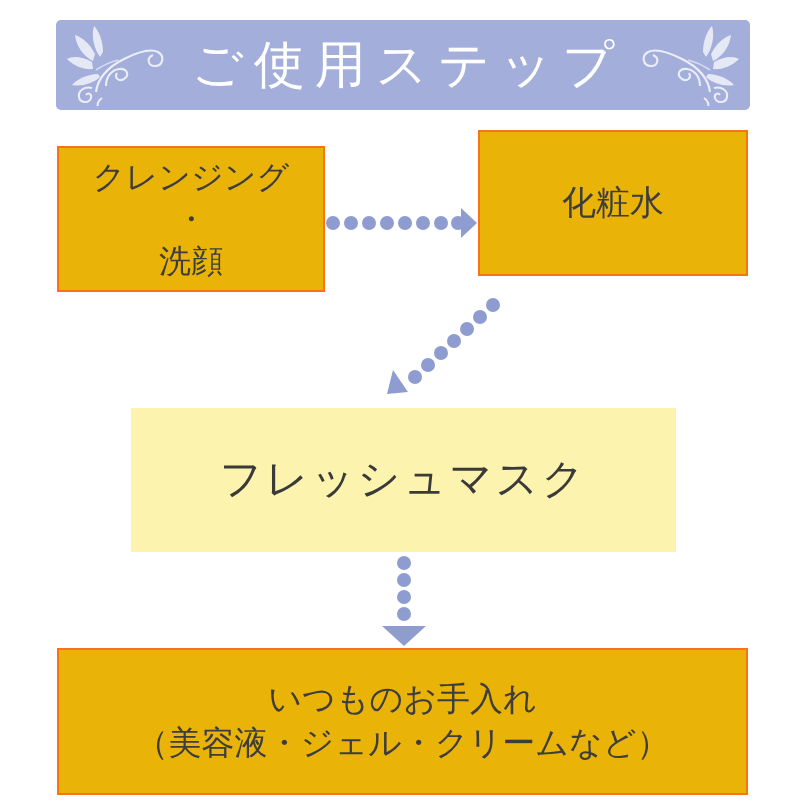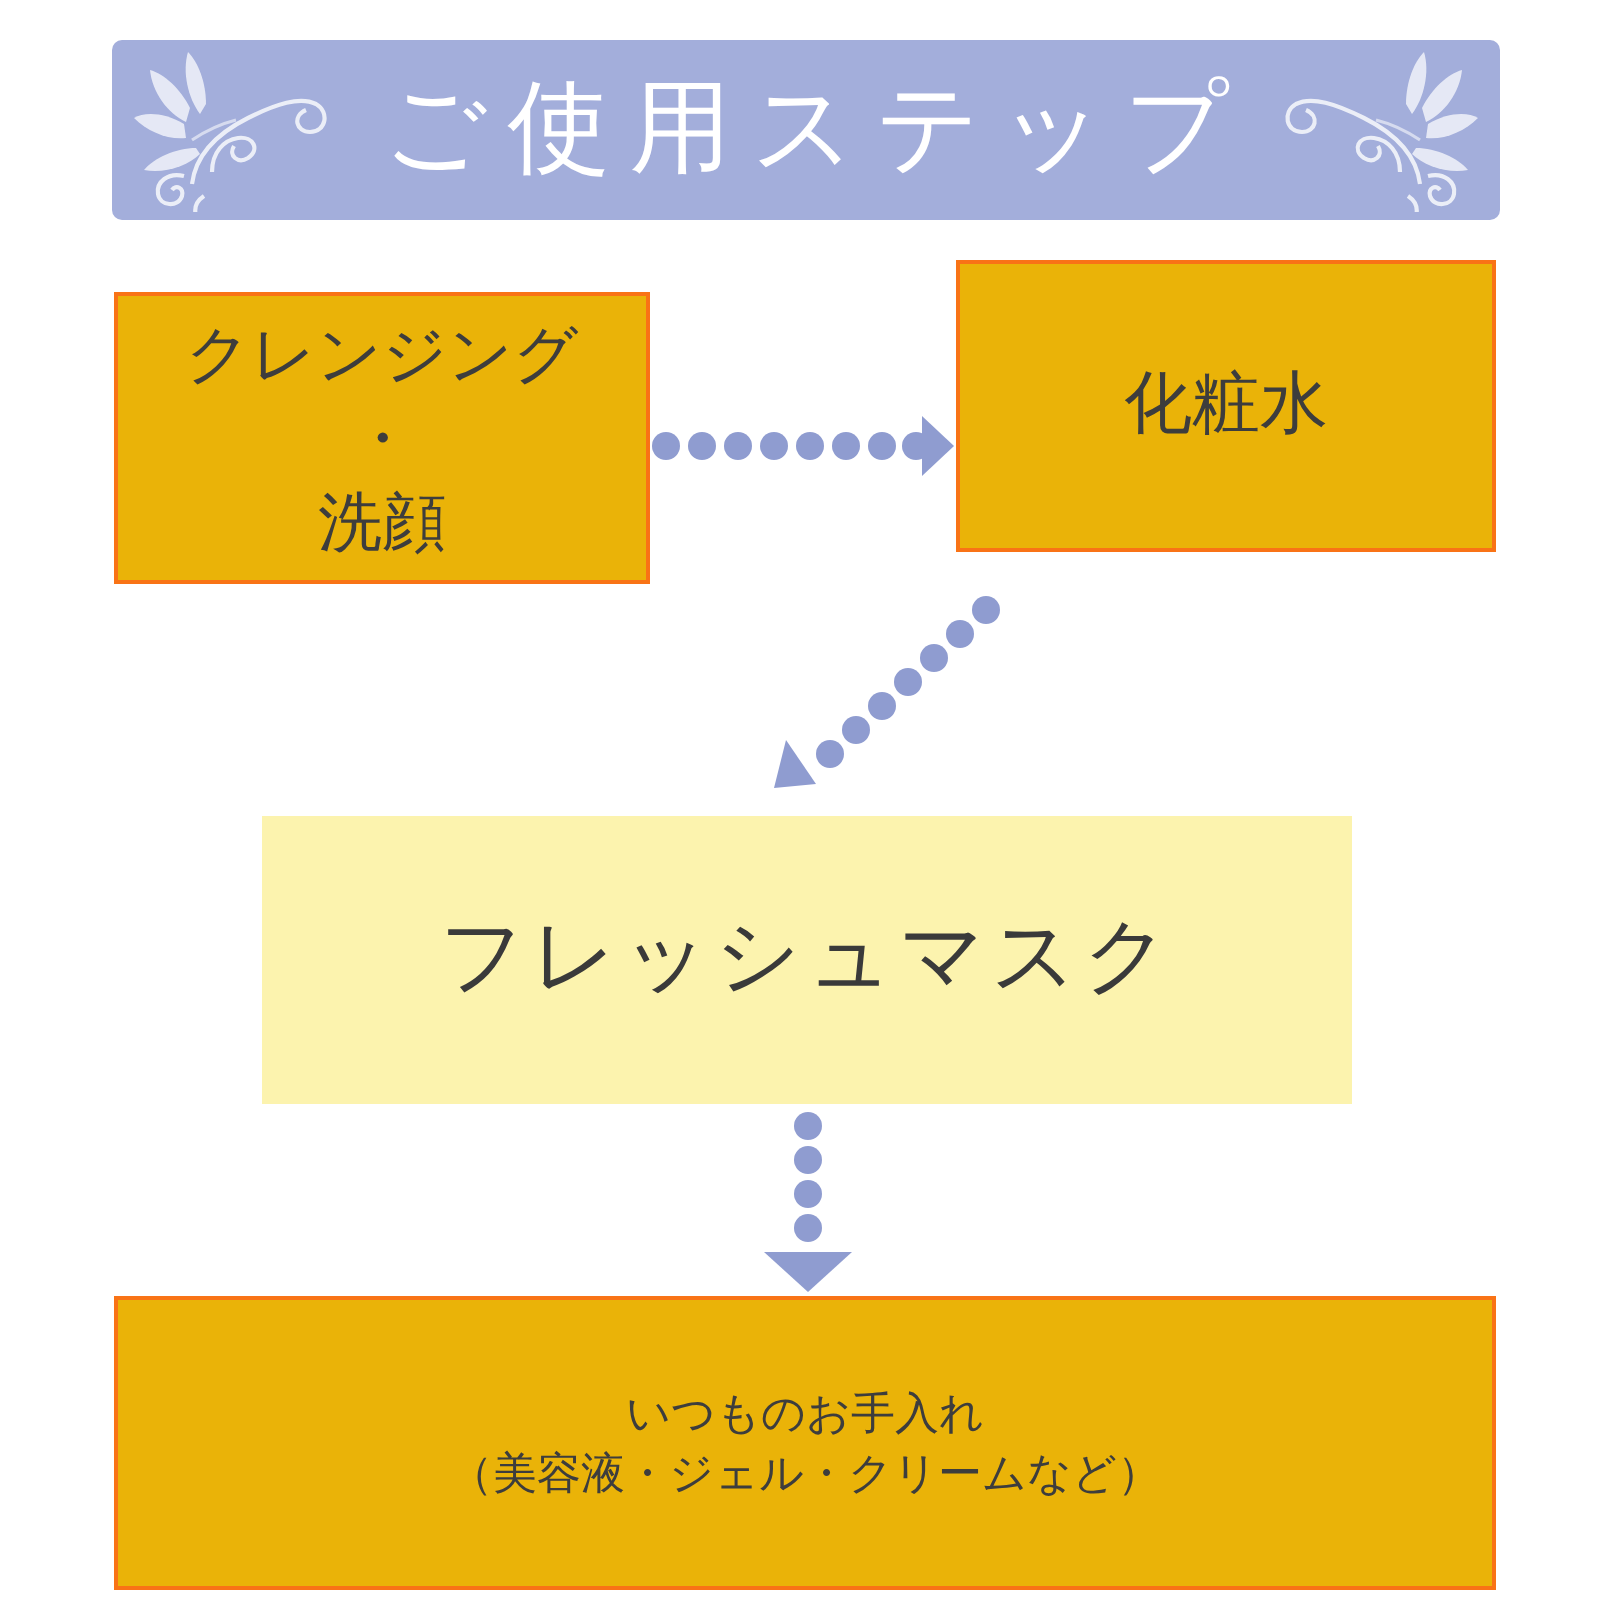--- a/index.html
+++ b/index.html
@@ -100,21 +100,21 @@
   #box-mask .box-text {
     font-size: 42px;
     letter-spacing: 3px;
     color: #3a3a3a;
   }
 
   #box-routine {
     left: 57px;  top: 648px;
     width: 691px; height: 147px;
   }
-  #box-routine .box-text { font-size: 22px; font-family: Liberation Serif, serif; }
+  #box-routine .box-text { font-size: 33px; font-family: Liberation Serif, serif; }
 
   
   .arrow { position: absolute; }
   .arrow svg { display: block; overflow: visible; }
 
   
   #arrow-cleansing-to-lotion { left: 327px; top: 206px; width: 150px; height: 34px; }
   
   #arrow-lotion-to-mask { left: 385px; top: 296px; width: 120px; height: 102px; }
   

